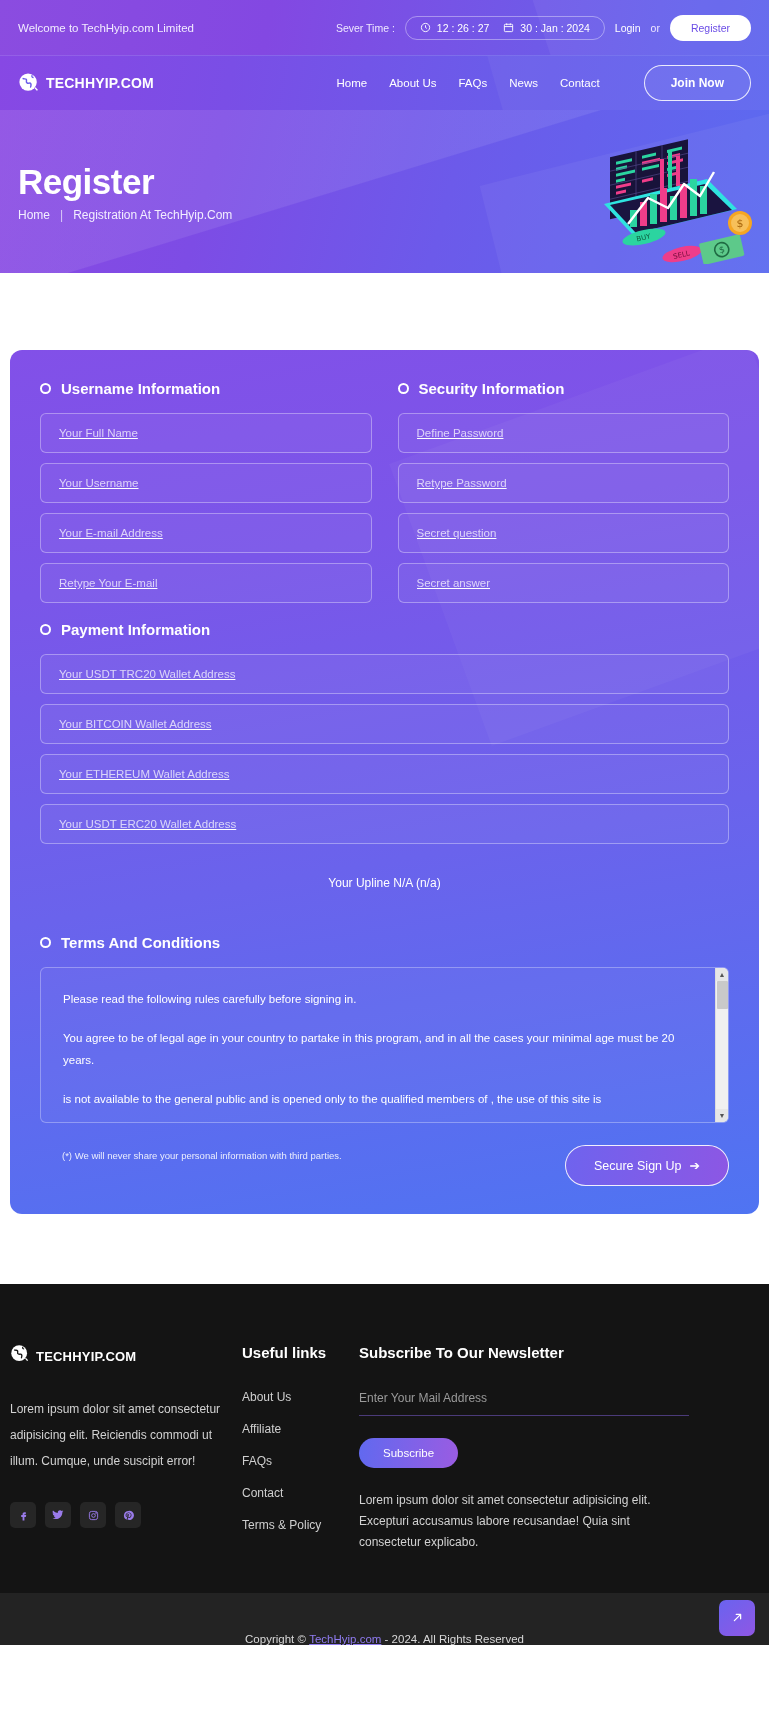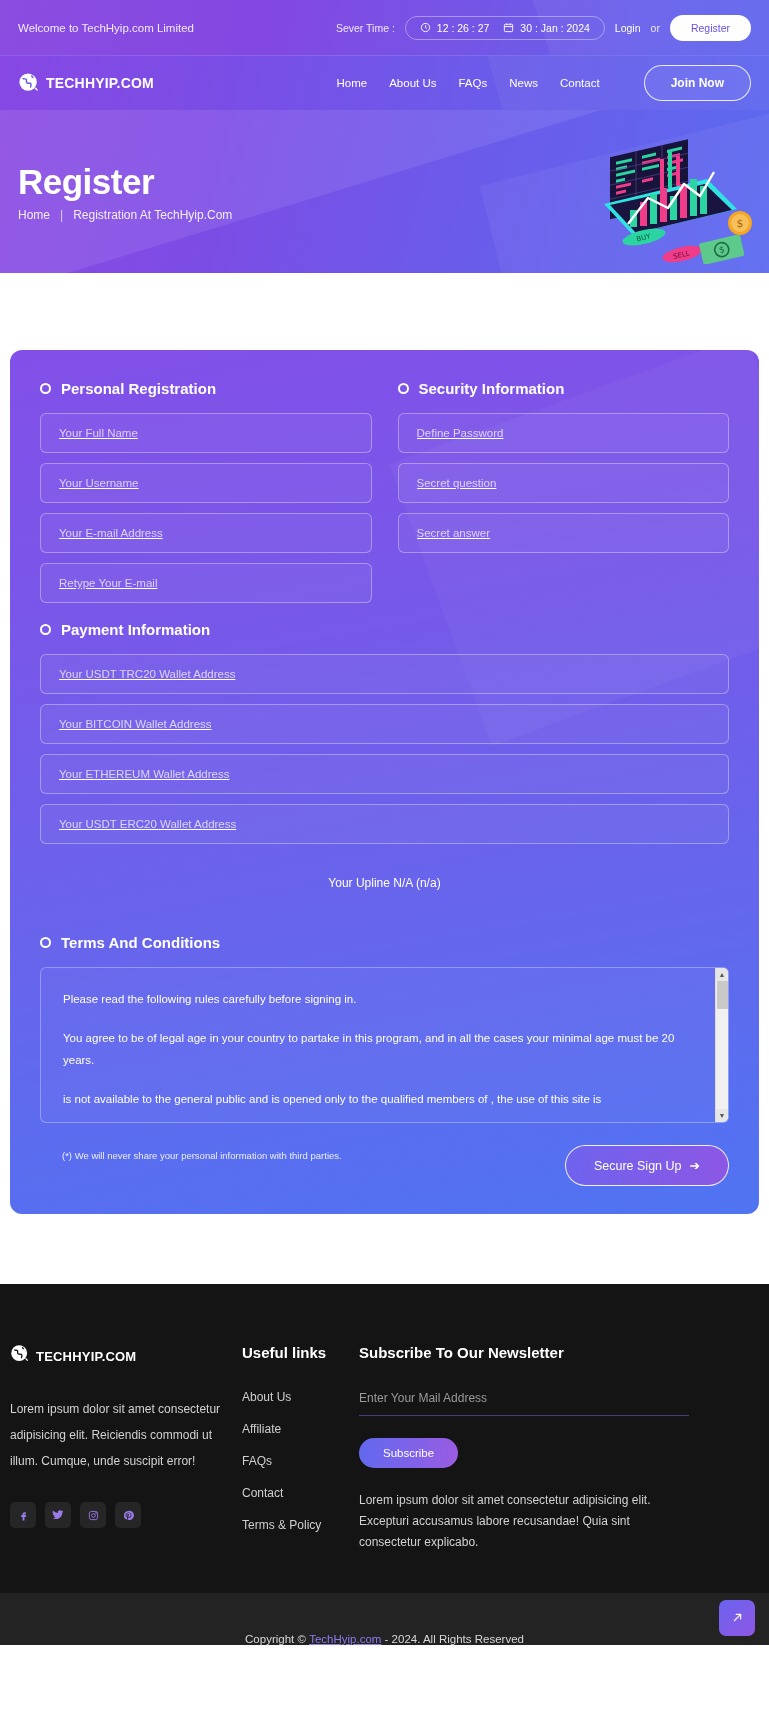--- a/index.html
+++ b/index.html
@@ -357,21 +357,21 @@
   </div>
 </div>
 
 <div class="page-body">
   <div class="form-card">
 
     <div class="grid2">
       <div>
         <div class="sec-head">
           <span class="ring"></span>
-          <span>Personal Registration</span>
+          <span>Username Information</span>
         </div>
         <div class="field">
           <input type="text" placeholder="Your Full Name" style="">
         </div>
         <div class="field">
           <input type="text" placeholder="Your Username" style="">
         </div>
         <div class="field">
           <input type="text" placeholder="Your E-mail Address" style="">
         </div>
@@ -380,20 +380,23 @@
         </div>
       </div>
 
       <div>
         <div class="sec-head">
           <span class="ring"></span>
           <span>Security Information</span>
         </div>
         <div class="field">
           <input type="text" placeholder="Define Password" style="">
+        </div>
+        <div class="field">
+          <input type="text" placeholder="Retype Password" style="">
         </div>
         <div class="field">
           <input type="text" placeholder="Secret question" style="">
         </div>
         <div class="field">
           <input type="text" placeholder="Secret answer" style="">
         </div>
       </div>
     </div>
 

